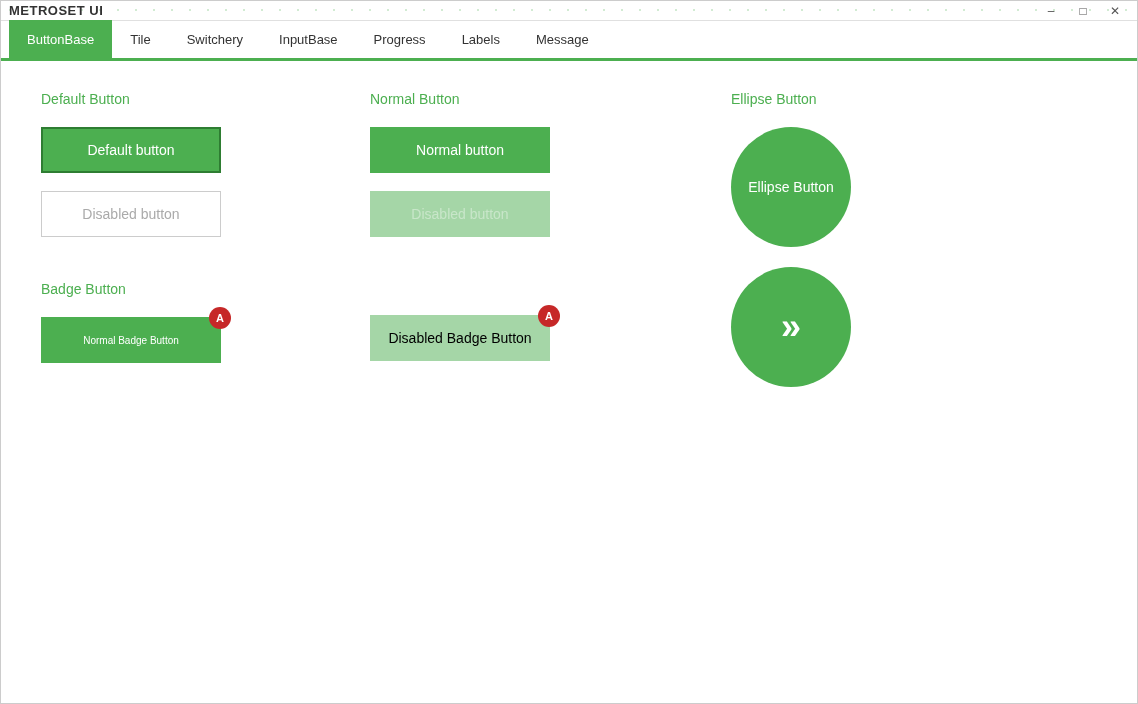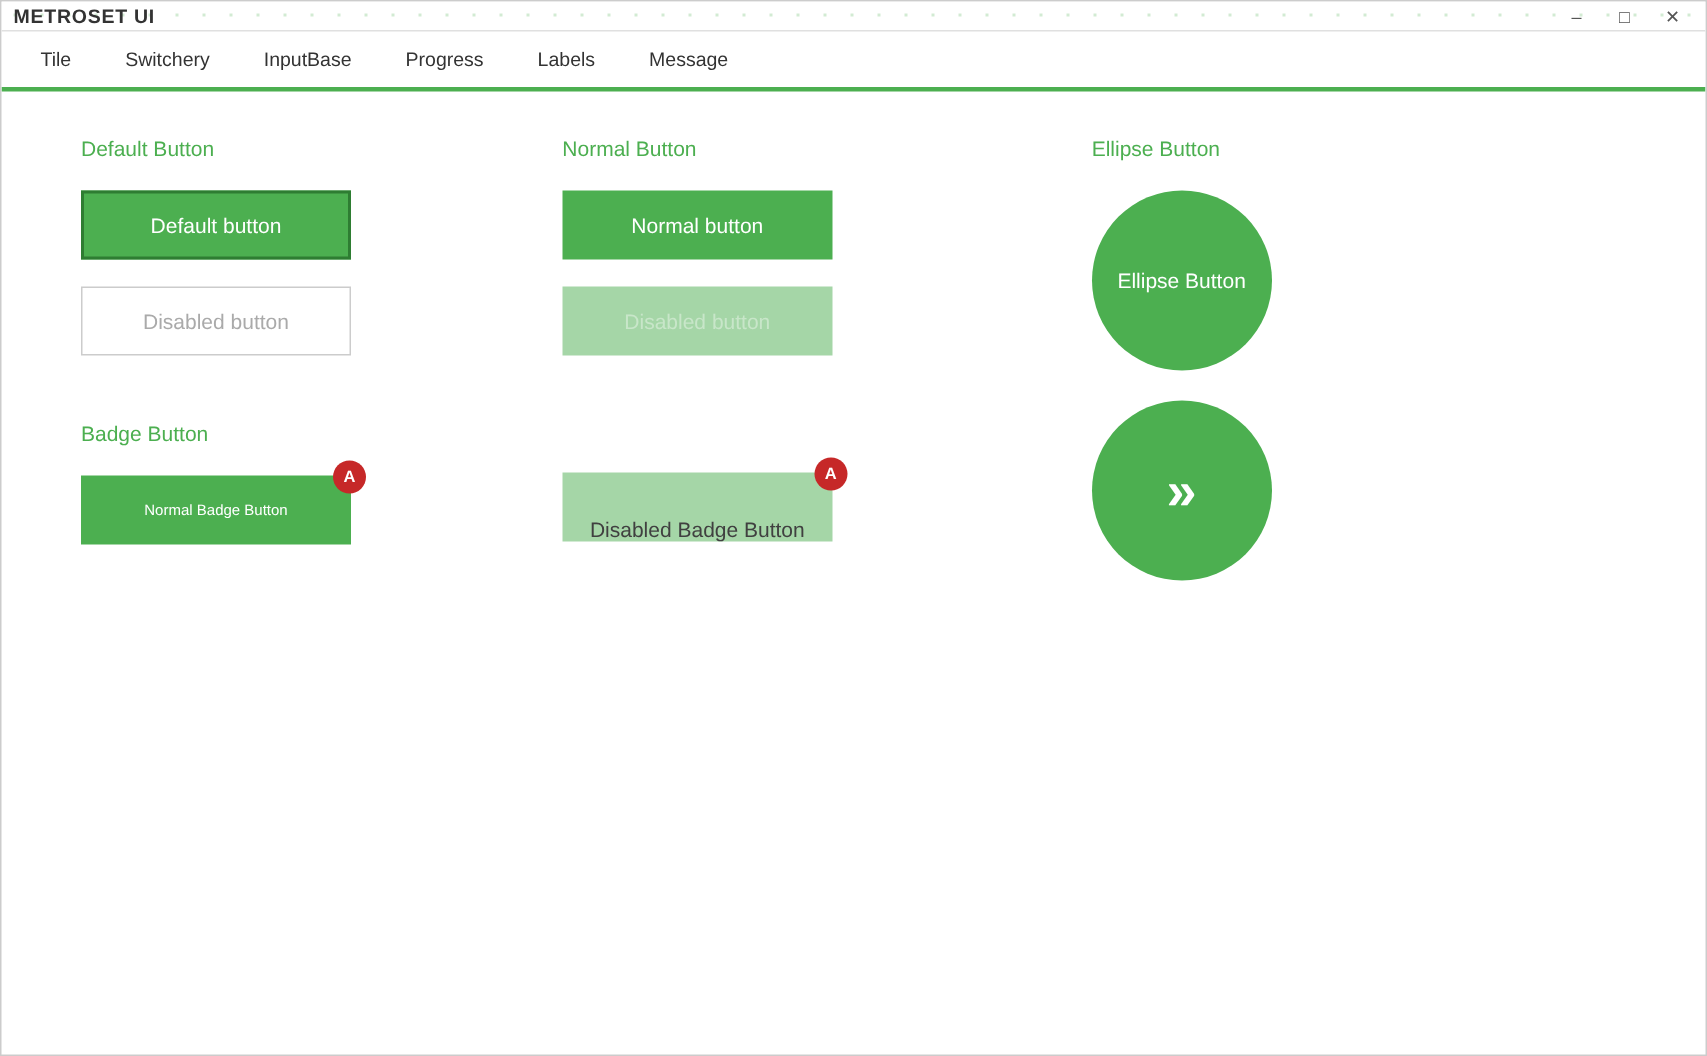--- a/index.html
+++ b/index.html
@@ -78,21 +78,21 @@
       border: none;
       position: relative;
     }
     .nav-tab.active {
       background: #4caf50;
       color: #fff;
     }
 
     
     .main-content {
-      padding: 30px 53px;
+      padding: 30px 40px;
       display: flex;
       gap: 4px;
     }
 
     
     .column {
       flex: 1;
       padding: 0 20px 0 0;
     }
 
@@ -198,26 +198,26 @@
       cursor: pointer;
       display: flex;
       align-items: center;
       justify-content: center;
     }
 
     .btn-badge-disabled {
       width: 180px;
       height: 46px;
       background: #a5d6a7;
-      color: #404040;
+      color: #000000;
       border: none;
       font-size: 14px;
       cursor: not-allowed;
       display: flex;
-      align-items: flex-end;
+      align-items: center;
       justify-content: center;
     }
 
     
     .ellipse-column {
       flex: 1.2;
       padding: 0;
       margin-left: 32px;
     }
 
@@ -280,20 +280,23 @@
   <div class="title-bar-dots"></div>
   <span class="title-bar-title">METROSET UI</span>
   <div class="title-bar-controls">
     <button class="title-bar-btn">–</button>
     <button class="title-bar-btn">□</button>
     <button class="title-bar-btn close">✕</button>
   </div>
 </div>
 
 <div class="nav-bar">
+  <button class="nav-tab active">
+    <span>ButtonBase</span>
+  </button>
   <button class="nav-tab">
     <span>Tile</span>
   </button>
   <button class="nav-tab">
     <span>Switchery</span>
   </button>
   <button class="nav-tab">
     <span>InputBase</span>
   </button>
   <button class="nav-tab">

